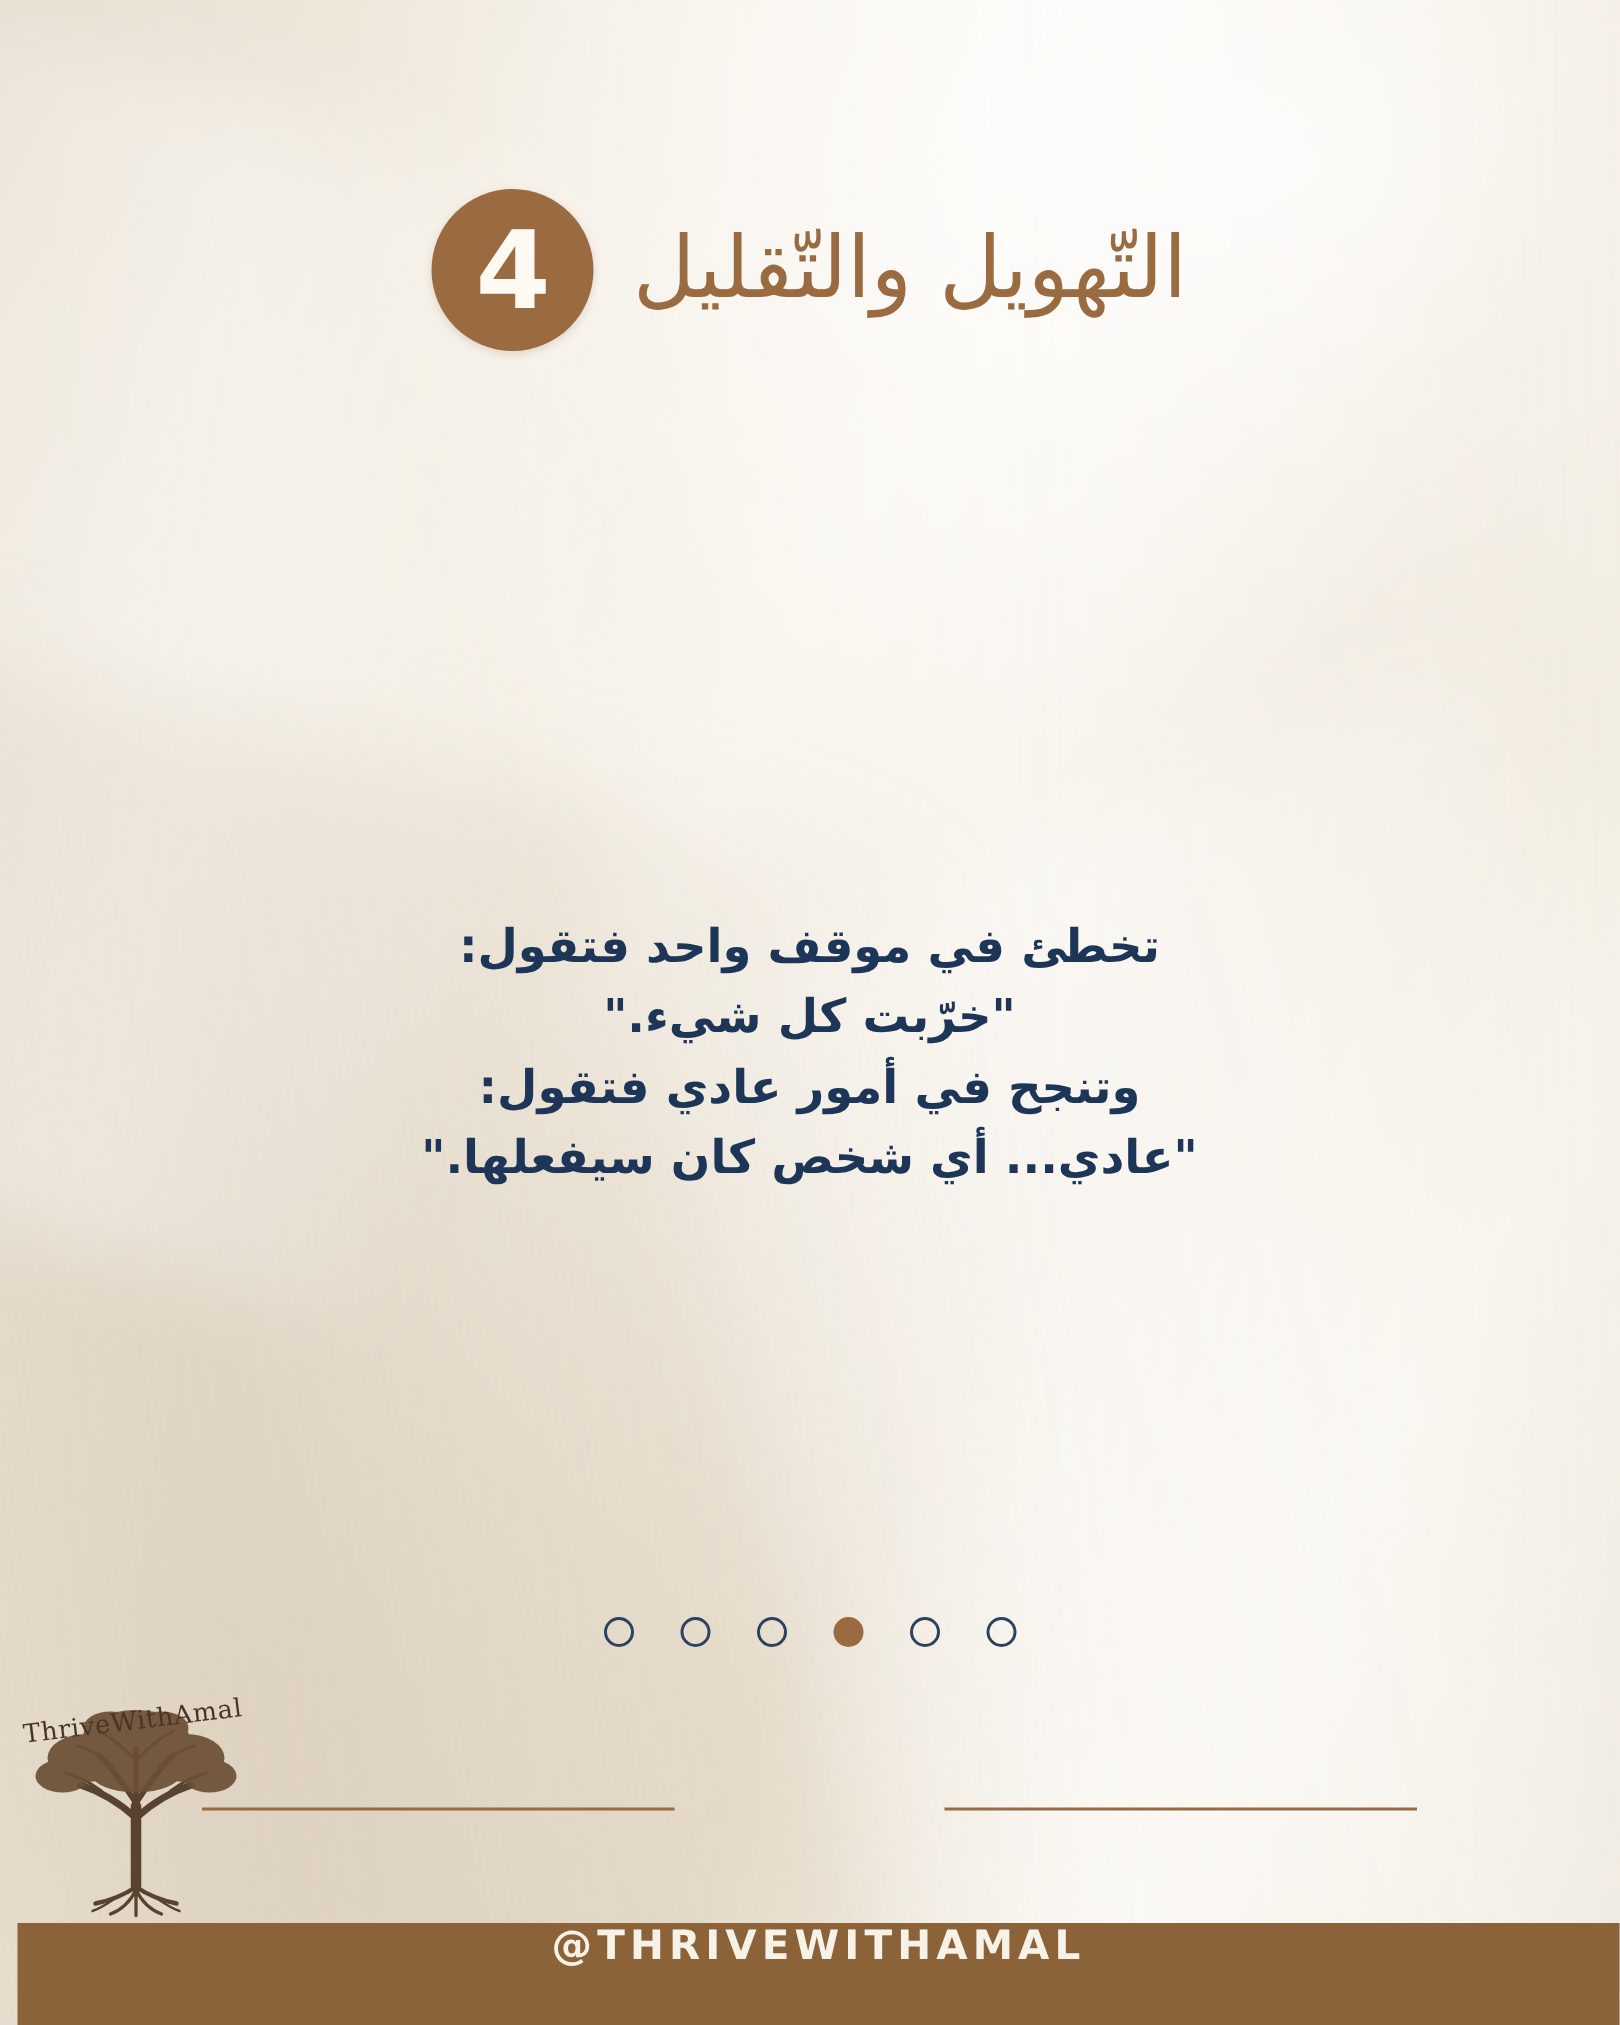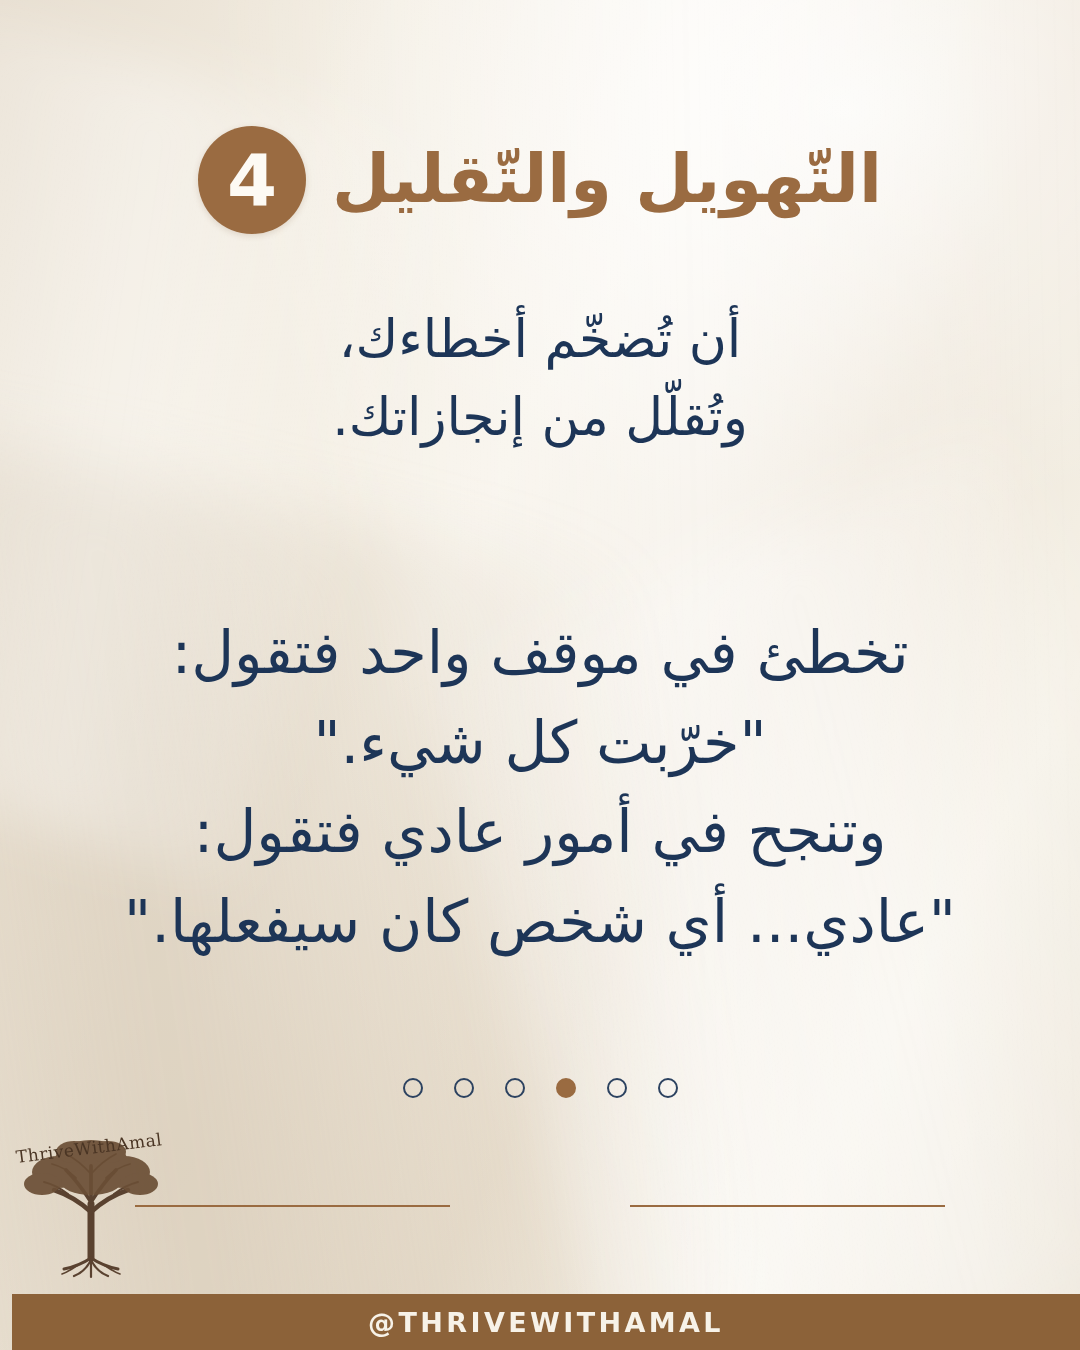--- a/index.html
+++ b/index.html
@@ -87,22 +87,22 @@
     align-items: center;
     justify-content: center;
     color: #fdfaf4;
     font-size: 72px;
     font-weight: bold;
     line-height: 1;
     font-family: "DejaVu Sans", "Liberation Sans", sans-serif;
     box-shadow: 0 2px 6px rgba(120,85,50,0.18);
   }
   .title {
-    font-size: 67px;
-    font-weight: bold;
+    font-size: 57px;
+    font-weight: normal;
     color: #9a6b41;
     letter-spacing: 0;
     line-height: 1.25;
     white-space: nowrap;
     text-align: right;
   }
 
   
   .lede {
     position: absolute;
@@ -117,23 +117,23 @@
   }
   .lede .ln { display: block; }
 
   .example {
     position: absolute;
     top: 608px;
     left: 0;
     right: 0;
     text-align: center;
     color: #1d3557;
-    font-size: 59px;
+    font-size: 31px;
     line-height: 1.52;
-    font-weight: normal;
+    font-weight: bold;
   }
   .example .ln { display: block; }
 
   
   .dots {
     position: absolute;
     top: 1078px;
     left: 0;
     right: 0;
     display: flex;
@@ -211,24 +211,23 @@
     transform: rotate(-7deg);
     direction: ltr;
   }
 
   
   .footer {
     position: absolute;
     left: 12px;
     right: 0;
     bottom: 0;
-    height: 56px;
+    height: 68px;
     background: #8c6239;
     display: flex;
-    align-items: center;
     justify-content: center;
   }
   .footer-handle {
     color: #f7f2e8;
     font-size: 27px;
     letter-spacing: 3.4px;
     font-weight: bold;
     direction: ltr;
     font-family: "DejaVu Sans", "Liberation Sans", sans-serif;
   }
@@ -243,24 +242,20 @@
   <div class="sheen sheen-3"></div>
   <div class="sheen sheen-4"></div>
 
   <div class="content">
 
     <div class="header">
       <div class="title">التّهويل والتّقليل</div>
       <div class="badge">4</div>
     </div>
 
-    <div class="lede">
-      <span class="ln">أن تُضخّم أخطاءك،</span>
-      <span class="ln">وتُقلّل من إنجازاتك.</span>
-    </div>
 
     <div class="example">
       <span class="ln">تخطئ في موقف واحد فتقول:</span>
       <span class="ln">"خرّبت كل شيء."</span>
       <span class="ln">وتنجح في أمور عادي فتقول:</span>
       <span class="ln">"عادي... أي شخص كان سيفعلها."</span>
     </div>
 
     <div class="dots">
       <span class="dot"></span>

